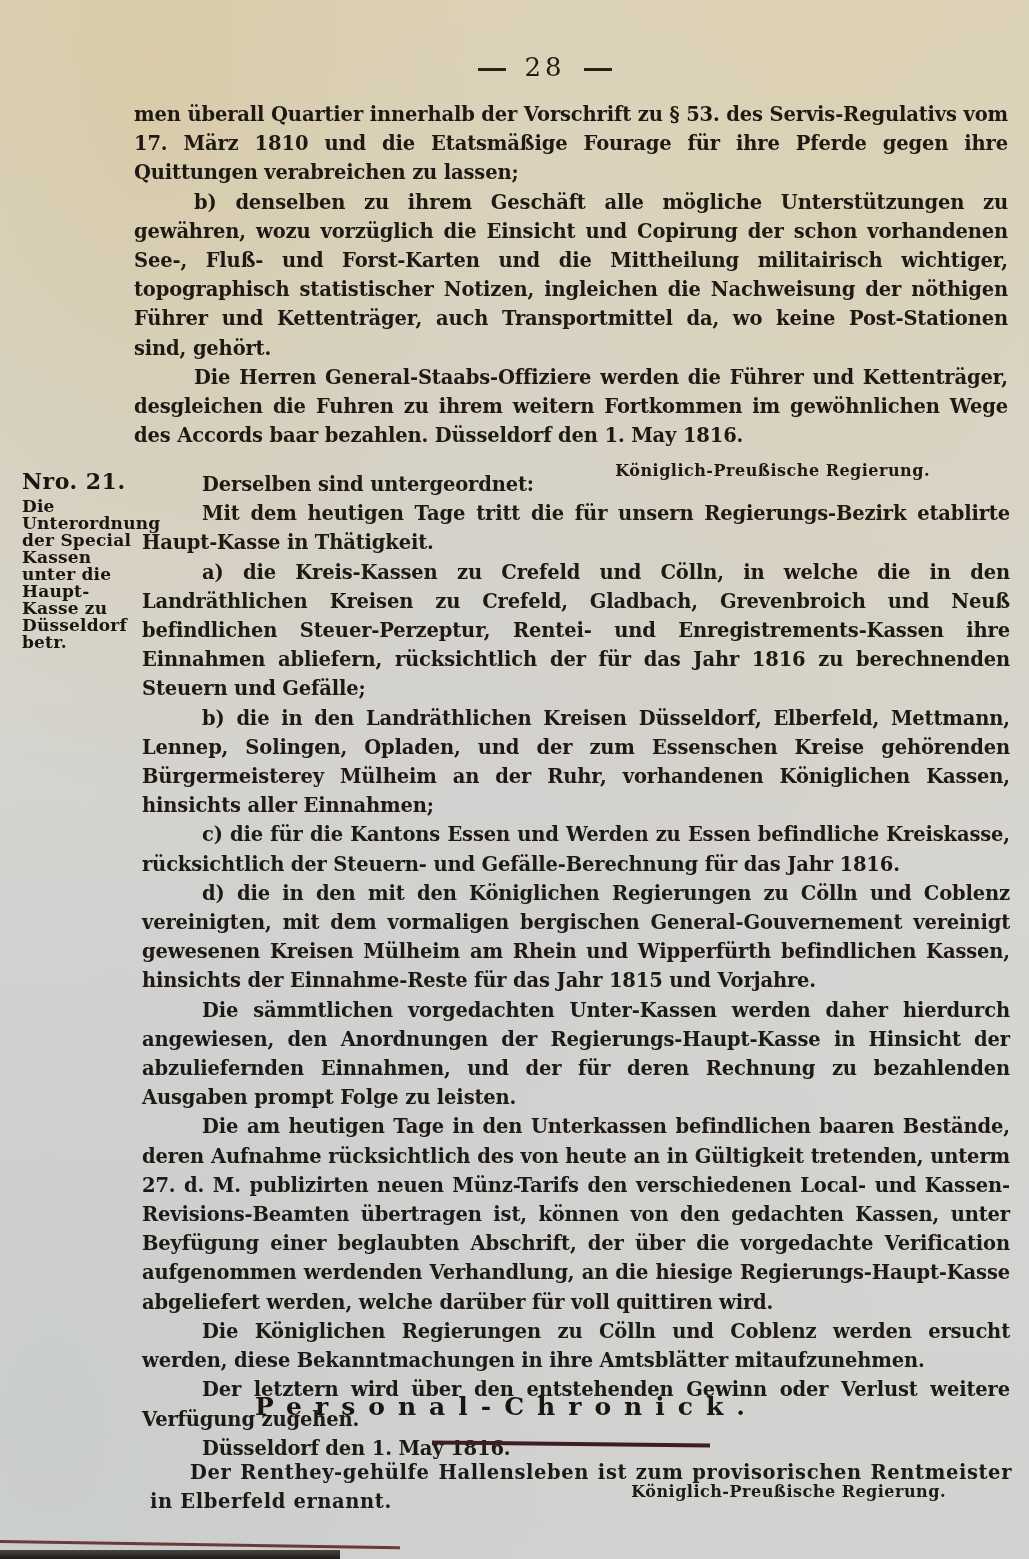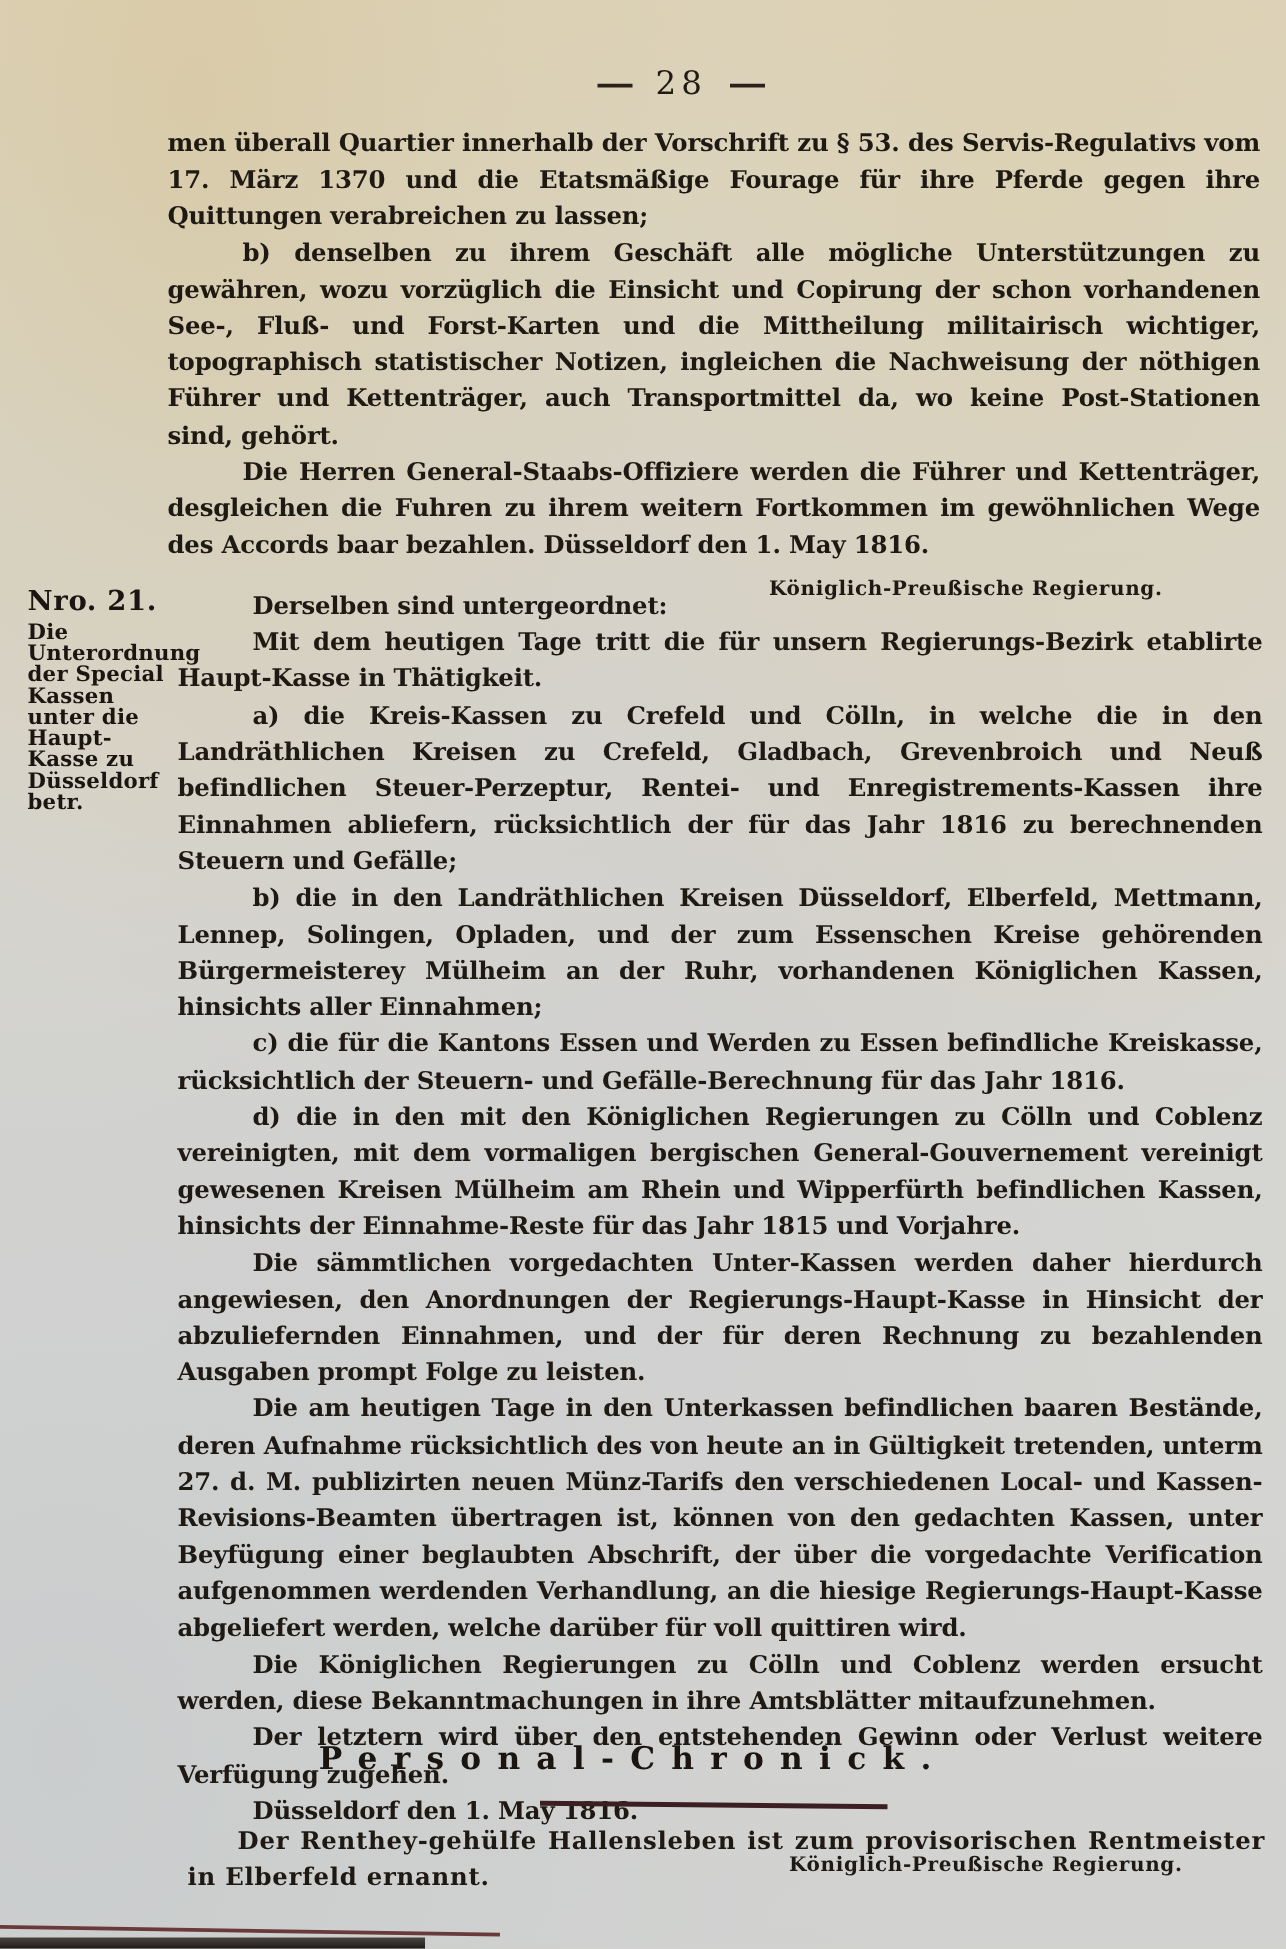--- a/index.html
+++ b/index.html
@@ -154,21 +154,21 @@
 </head>
 <body>
 
 <div class="page">
 
   <div class="page-number">
     <span class="dash"></span><span>28</span><span class="dash"></span>
   </div>
 
   <div class="text-block block-1">
-    <p>men überall Quartier innerhalb der Vorschrift zu § 53. des Servis-Regulativs vom 17. März 1370 und die Etatsmäßige Fourage für ihre Pferde gegen ihre Quittungen verabreichen zu lassen;</p>
+    <p>men überall Quartier innerhalb der Vorschrift zu § 53. des Servis-Regulativs vom 17. März 1810 und die Etatsmäßige Fourage für ihre Pferde gegen ihre Quittungen verabreichen zu lassen;</p>
     <p class="indent">b) denselben zu ihrem Geschäft alle mögliche Unterstützungen zu gewähren, wozu vorzüglich die Einsicht und Copirung der schon vorhandenen See-, Fluß- und Forst-Karten und die Mittheilung militairisch wichtiger, topographisch statistischer Notizen, ingleichen die Nachweisung der nöthigen Führer und Kettenträger, auch Transportmittel da, wo keine Post-Stationen sind, gehört.</p>
     <p class="indent">Die Herren General-Staabs-Offiziere werden die Führer und Kettenträger, desgleichen die Fuhren zu ihrem weitern Fortkommen im gewöhnlichen Wege des Accords baar bezahlen. Düsseldorf den 1. May 1816.</p>
     <p class="signature">Königlich-Preußische Regierung.</p>
   </div>
 
   <div class="margin-note">
     <div class="nro">Nro. 21.</div>
     <div class="topic">Die Unterordnung der Special Kassen unter die Haupt-Kasse zu Düsseldorf betr.</div>
   </div>
 

